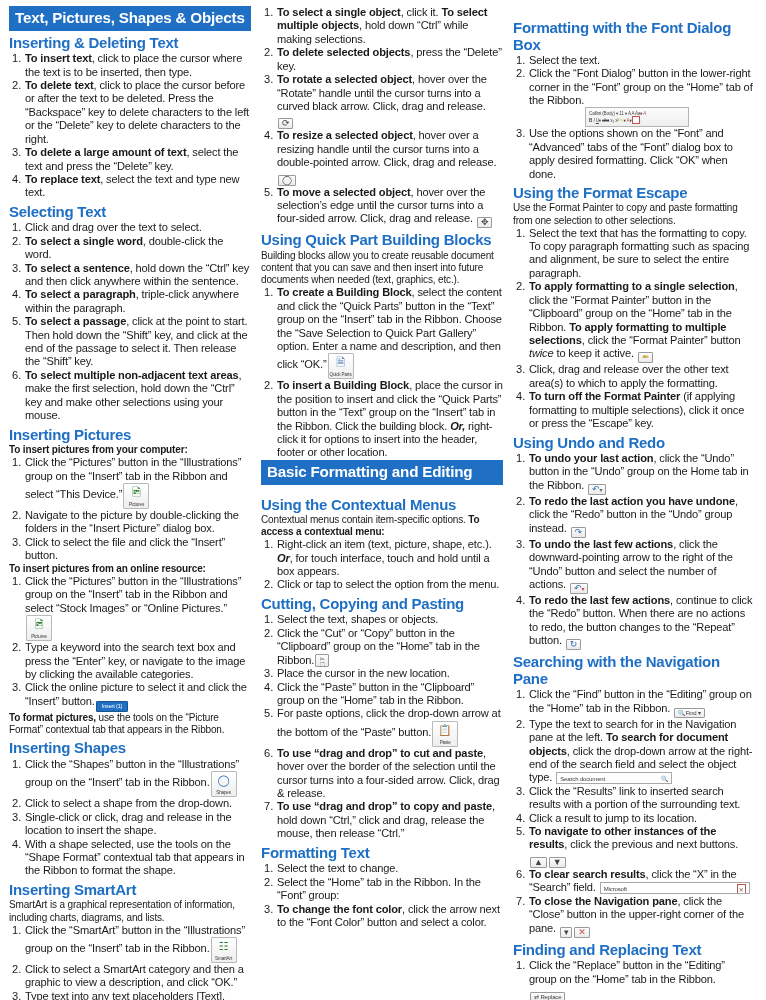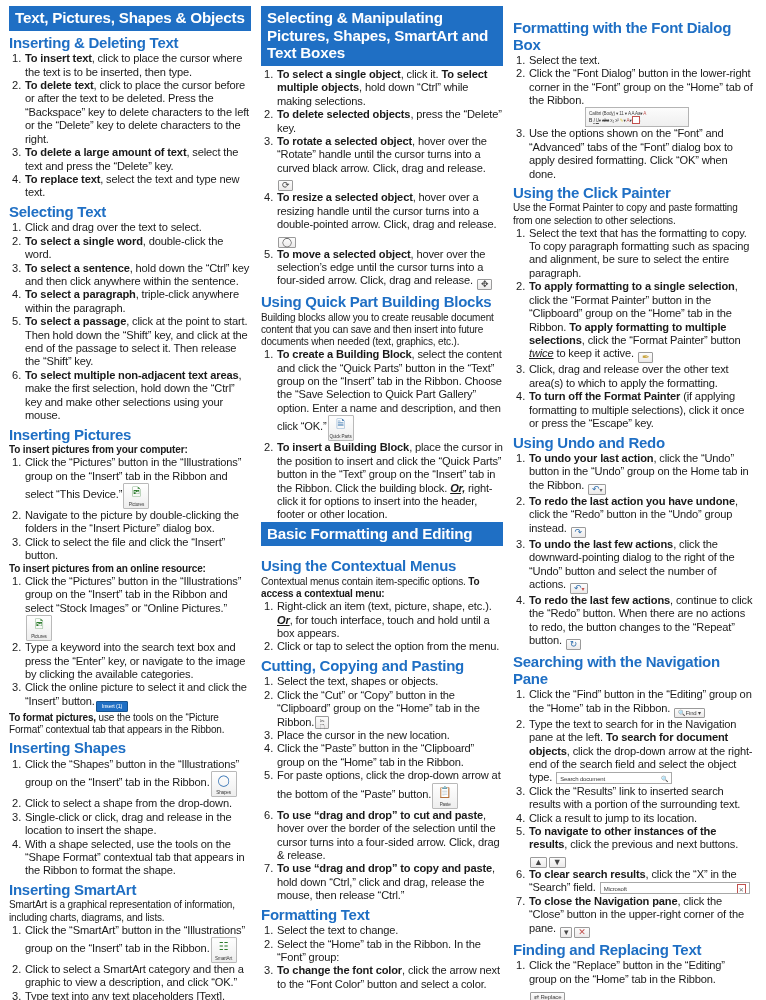--- a/index.html
+++ b/index.html
@@ -48,21 +48,21 @@
 
   ol {
     margin: 0 0 0 0;
     padding-left: 15px;
     font-size: 11.1px;
     line-height: 1.21;
     letter-spacing: -0.15px;
   }
   ol li { margin: 0; padding-left: 1px; }
   b, strong { font-weight: bold; }
-  i, em { font-style: italic; text-decoration: underline; }
+  i, em { font-style: italic; }
 
   
   .chip {
     display: inline-block;
     vertical-align: -3px;
     border: 1px solid #9a9a9a;
     background: linear-gradient(#fdfdfd,#eceaea);
     border-radius: 1px;
     font-size: 6px;
     line-height: 1;
@@ -178,21 +178,20 @@
       <li><span>Click the “SmartArt” button in the “Illustrations” group on the “Insert” tab in the Ribbon.</span><span class="ribbonbtn"><span class="gl">☷</span><span class="cap">SmartArt</span></span></li>
       <li><span>Click to select a SmartArt category and then a graphic to view a description, and click “OK.”</span></li>
       <li><span>Type text into any text placeholders [Text].</span></li>
 
     </ol>
 
   </div>
 
   <div class="col">
 
-    <div class="band two">Selecting &amp; Manipulating Pictures, Shapes, SmartArt and Text Boxes</div>
 
     <ol>
       <li><b>To select a single object</b><span>, click it. </span><b>To select multiple objects</b><span>, hold down “Ctrl” while making selections.</span></li>
       <li><b>To delete selected objects</b><span>, press the “Delete” key.</span></li>
       <li><b>To rotate a selected object</b><span>, hover over the “Rotate” handle until the cursor turns into a curved black arrow. Click, drag and release.</span> <span class="chip glyph">⟳</span></li>
       <li><b>To resize a selected object</b><span>, hover over a resizing handle until the cursor turns into a double-pointed arrow. Click, drag and release.</span> <span class="chip glyph">◯</span></li>
       <li><b>To move a selected object</b><span>, hover over the selection’s edge until the cursor turns into a four-sided arrow. Click, drag and release.</span> <span class="chip glyph">✥</span></li>
     </ol>
 
     <h2>Using Quick Part Building Blocks</h2>
@@ -238,34 +237,34 @@
     <ol>
       <li><span>Select the text.</span></li>
       <li><span>Click the “Font Dialog” button in the lower-right corner in the “Font” group on the “Home” tab of the Ribbon.</span><span class="fontdlg">
           <span class="r"><span>Calibri (Body)</span> ▾ <span>11</span> ▾ <span>A</span> <span>A</span> <span>Aa</span>▾ <span style="color:#c0504d;">A</span></span>
           <span class="r"><b>B</b> <i>I</i> <u>U</u>▾ <span style="text-decoration:line-through;">abc</span> <span>x₂</span> <span>x²</span> <span style="color:#d8c63a;">✎</span>▾ <span style="color:#c0504d;">A</span>▾</span>
           <span class="ftr"><span>Font</span><span class="launcher"></span></span>
         </span></li>
       <li><span>Use the options shown on the “Font” and “Advanced” tabs of the “Font” dialog box to apply desired formatting. Click “OK” when done.</span></li>
     </ol>
 
-    <h2>Using the Click Painter</h2>
+    <h2>Using the Format Escape</h2>
     <p class="intro">Use the Format Painter to copy and paste formatting from one selection to other selections.</p>
     <ol>
       <li><span>Select the text that has the formatting to copy. To copy paragraph formatting such as spacing and alignment, be sure to select the entire paragraph.</span></li>
       <li><b>To apply formatting to a single selection</b><span>, click the “Format Painter” button in the “Clipboard” group on the “Home” tab in the Ribbon. </span><b>To apply formatting to multiple selections</b><span>, click the “Format Painter” button </span><i>twice</i><span> to keep it active.</span> <span class="chip glyph" style="color:#c8a33a;">✒</span></li>
       <li><span>Click, drag and release over the other text area(s) to which to apply the formatting.</span></li>
       <li><b>To turn off the Format Painter</b><span> (if applying formatting to multiple selections), click it once or press the “Escape” key.</span></li>
     </ol>
 
     <h2>Using Undo and Redo</h2>
     <ol>
       <li><b>To undo your last action</b><span>, click the “Undo” button in the “Undo” group on the Home tab in the Ribbon.</span> <span class="chip glyph" style="color:#2f6fad;">↶<span style="color:#666;font-size:6px;">▾</span></span></li>
       <li><b>To redo the last action you have undone</b><span>, click the “Redo” button in the “Undo” group instead.</span> <span class="chip glyph" style="color:#2f6fad;">↷</span></li>
-      <li><b>To undo the last few actions</b><span>, click the downward-pointing dialog to the right of the “Undo” button and select the number of actions.</span> <span class="chip glyph" style="color:#2f6fad;">↶<span style="color:#c0504d;font-size:6px;">▾</span></span></li>
+      <li><b>To undo the last few actions</b><span>, click the downward-pointing arrow to the right of the “Undo” button and select the number of actions.</span> <span class="chip glyph" style="color:#2f6fad;">↶<span style="color:#c0504d;font-size:6px;">▾</span></span></li>
       <li><b>To redo the last few actions</b><span>, continue to click the “Redo” button. When there are no actions to redo, the button changes to the “Repeat” button.</span> <span class="chip glyph" style="color:#2f6fad;">↻</span></li>
     </ol>
 
     <h2>Searching with the Navigation Pane</h2>
     <ol>
       <li><span>Click the “Find” button in the “Editing” group on the “Home” tab in the Ribbon.</span> <span class="chip wide"><span>🔍</span><span>Find</span> <span>▾</span></span></li>
       <li><span>Type the text to search for in the Navigation pane at the left. </span><b>To search for document objects</b><span>, click the drop-down arrow at the right-end of the search field and select the object type.</span> <span class="fieldbox f3"><span title="Search document">Search document</span><span class="car">🔍</span></span></li>
       <li><span>Click the “Results” link to inserted search results with a portion of the surrounding text.</span></li>
       <li><span>Click a result to jump to its location.</span></li>
       <li><b>To navigate to other instances of the results</b><span>, click the previous and next buttons.</span> <span class="chip glyph">▲</span><span class="chip glyph">▼</span></li>

